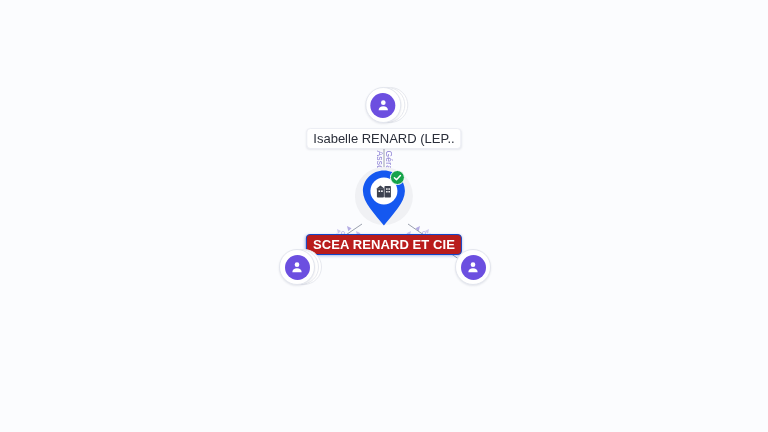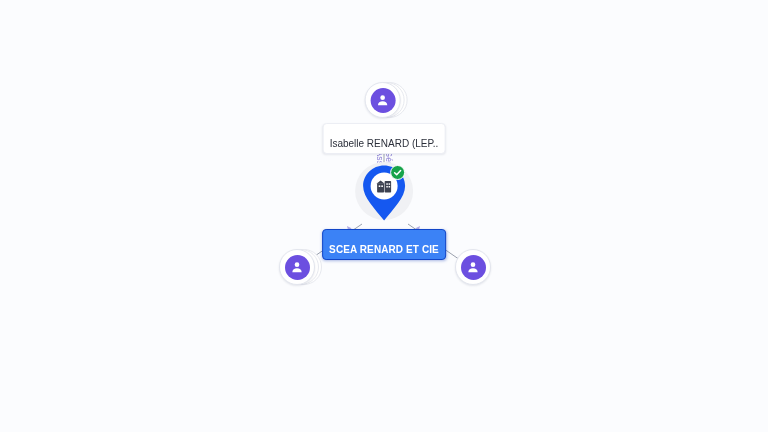--- a/index.html
+++ b/index.html
@@ -77,29 +77,29 @@
     justify-content: center;
   }
   .avatar svg { display: block; }
 
   
   .chip {
     margin-top: 3px;
     background: #ffffff;
     border: 1px solid #eceef4;
     border-radius: 4px;
-    padding: 14px 6px 3px 6px;
-    font-size: 10px;
+    padding: 4px 6px 3px 6px;
+    font-size: 13px;
     line-height: 12px;
     color: #2b2f3a;
     white-space: nowrap;
     box-shadow: 0 1px 2px rgba(30,40,80,0.09);
   }
   .chip.selected {
-    background: #3b82f6;
+    background: #b91c1c;
     border: 1px solid #1146c8;
     color: #ffffff;
     font-weight: 600;
     letter-spacing: .1px;
     box-shadow: 0 1px 3px rgba(20,60,180,0.35);
   }
 
   
   .pin-wrap {
     position: relative;

